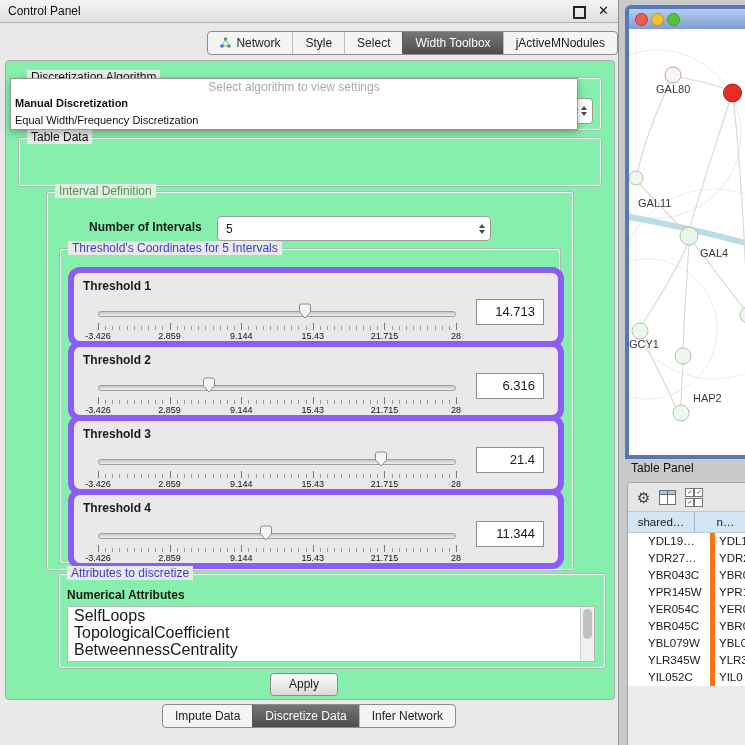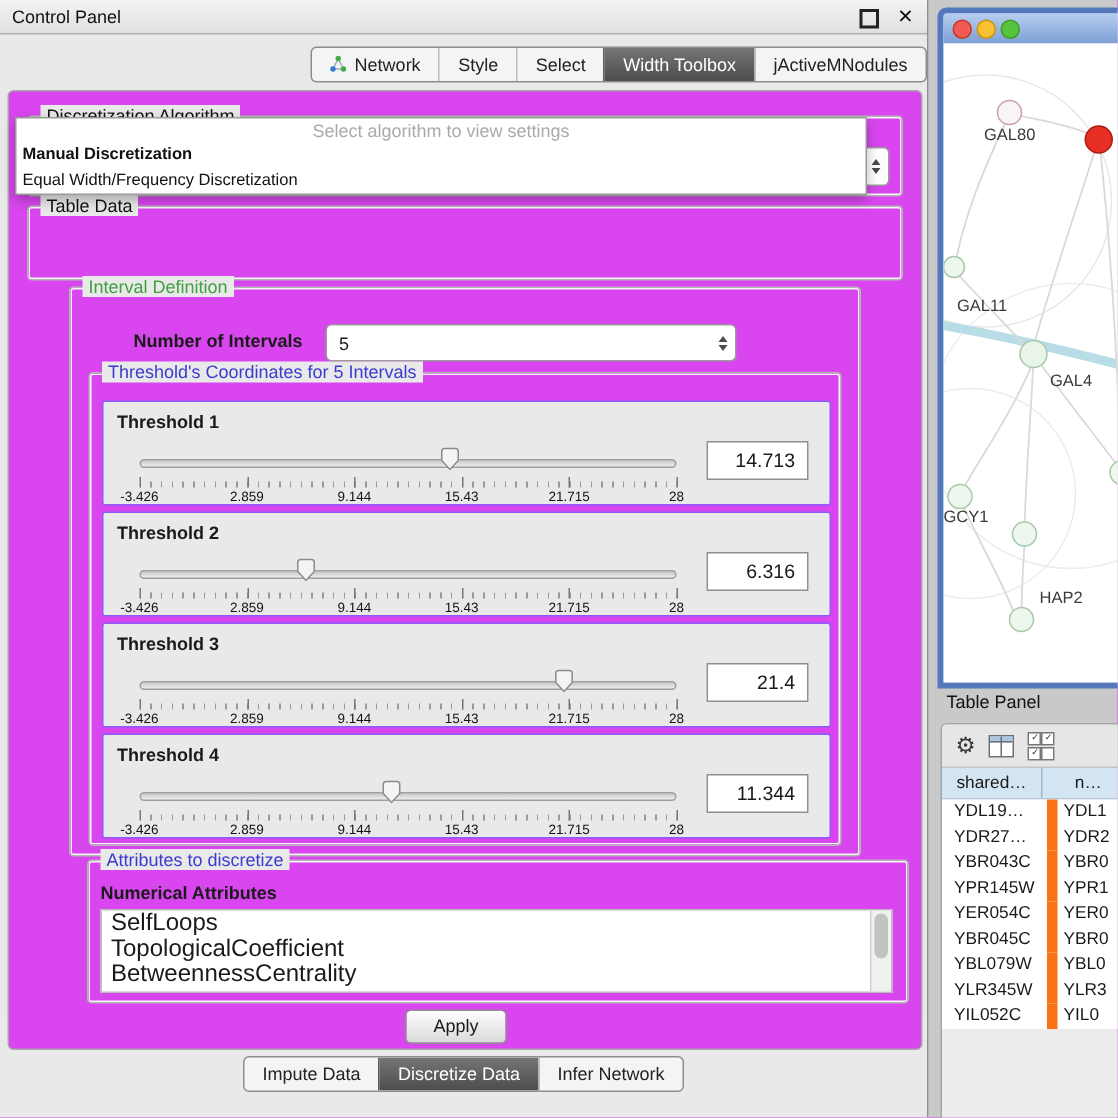--- a/index.html
+++ b/index.html
@@ -11,38 +11,38 @@
   .cp-titlebar{position:absolute;left:0;top:0;right:0;height:22px;background:linear-gradient(#f3f3f3,#e0e0e0);border-bottom:1px solid #b2b2b2}
   .cp-title{position:absolute;left:8px;top:4px;font-size:12px;color:#111}
   .float-btn{position:absolute;right:32px;top:6px;width:9px;height:9px;border:2px solid #222;background:transparent}
   .close-btn{position:absolute;right:9px;top:3px;font-size:13px;font-weight:bold;color:#111;cursor:default}
   .cp-tabs{position:absolute;left:0;top:31px;width:618px;display:flex;justify-content:flex-end}
   .seg-group{display:flex;border:1px solid #8d8d8d;border-radius:4px;overflow:hidden;background:#f4f4f4;height:22px}
   .seg{display:flex;align-items:center;gap:5px;padding:0 12px;font-size:12px;color:#222;border-left:1px solid #bdbdbd;white-space:nowrap}
   .seg:first-child{border-left:none}
   .seg.dark{background:linear-gradient(#757575,#4d4d4d);color:#fff;border-left-color:#5a5a5a}
   
-  .cp-content{position:absolute;left:5px;top:60px;width:608px;height:638px;background:#d946ef;border:1px solid #a8a8a8;border-radius:4px}
+  .cp-content{position:absolute;left:5px;top:60px;width:608px;height:638px;background:#86efac;border:1px solid #a8a8a8;border-radius:4px}
   .group{position:absolute;border:1px solid #b5b5b5;border-radius:3px;box-shadow:inset 0 0 0 1px #f6f6f6}
   .gtitle{position:absolute;top:-8px;left:8px;background:#e9e9e9;padding:0 4px;font-size:12px;color:#111;white-space:nowrap}
   .gtitle.green{color:#3fa13f}
   .gtitle.blue{color:#3b3bd1}
   .combo{position:absolute;background:#fff;border:1px solid #9b9b9b;border-radius:4px}
   .combo .cval{position:absolute;left:8px;right:20px;top:0;bottom:0;display:flex;align-items:center;white-space:nowrap;overflow:hidden;font-size:12px}
   .spin{position:absolute;right:5px;top:50%;transform:translateY(-50%);display:flex;flex-direction:column;gap:2px;align-items:center}
   .spin b{display:block;width:0;height:0;border-left:3.5px solid transparent;border-right:3.5px solid transparent}
   .spin .u{border-bottom:4px solid #4a4a4a}
   .spin .d{border-top:4px solid #4a4a4a}
   
   .popup{position:absolute;left:10px;top:78px;width:566px;background:#fff;border:1px solid #9a9a9a;box-shadow:0 3px 8px rgba(0,0,0,.28);z-index:40}
   .popup .ph{height:16px;line-height:16px;text-align:center;color:#aaa;font-size:12px}
   .popup .opt{height:17px;line-height:17px;padding-left:4px;font-size:11px;color:#111}
   .popup .opt.bold{font-weight:bold}
   
-  .thr-panel{position:absolute;left:8px;width:484px;height:68px;border:1px solid #8b5cf6;border-radius:2px;background:#e9e9e9}
+  .thr-panel{position:absolute;left:8px;width:484px;height:68px;border:6px solid #8b5cf6;border-radius:12px;background:#e9e9e9}
   .thr-label{position:absolute;left:9px;top:6px;font-weight:bold;font-size:12px}
   .sl-zone{position:absolute;left:24px;top:30px;width:358px;height:38px}
   .sl-track{position:absolute;left:0;right:0;top:8px;height:4px;background:linear-gradient(#c6c6c6,#efefef);border:1px solid #9e9e9e;border-radius:3px}
   .sl-thumb{position:absolute;top:0;width:15px;height:17px;transform:translateX(-50%)}
   .sl-ticks{position:absolute;left:0;width:100%;top:20px;height:7px;
             background:repeating-linear-gradient(to right,#9a9a9a 0 1px,transparent 1px 7.16px) 0 100%/100% 4px no-repeat}
   .sl-ticks i{position:absolute;bottom:0;width:1px;height:7px;background:#777}
   .sl-scale{position:absolute;left:0;width:100%;top:28px;height:10px}
   .sl-scale span{position:absolute;transform:translateX(-50%);font-size:9px;color:#111;white-space:nowrap}
   .thr-value{position:absolute;right:14px;top:26px;width:58px;height:24px;background:#fff;border:1px solid #8f8f8f;
@@ -74,21 +74,21 @@
   .cols-icon em{position:absolute;left:7px;top:0;bottom:0;width:1px;background:#6f6f6f}
   .checks{display:grid;grid-template-columns:8px 8px;gap:1px}
   .c{width:7px;height:7px;border:1px solid #777;background:#fff;text-align:center}
   .c.on::before{content:"✓";color:#222;font-size:6px;line-height:7px;display:block}
   .tw-header{display:flex;height:20px;border-bottom:1px solid #b7c7d8;background:#d3e4f3;font-size:11.5px}
   .tw-header .hc{display:flex;align-items:center;justify-content:center;overflow:hidden;white-space:nowrap}
   .tw-header .hc1{width:66px;border-right:1px solid #9db8d2}
   .tw-header .hc2{flex:1}
   .tw-body{background:#fff}
   .trow{display:flex;height:17px;line-height:17px;font-size:11.5px;white-space:nowrap}
-  .trow .tc1{width:62px;padding-left:8px;border-right:7px solid #f97316;overflow:hidden}
+  .trow .tc1{width:62px;padding-left:20px;border-right:5px solid #f97316;overflow:hidden}
   .trow .tc2{flex:1;padding-left:4px;overflow:hidden}
 </style>
 </head>
 <body>
 
 <div class="cp">
 
   <div class="cp-titlebar">
     <span class="cp-title">Control Panel</span>
     <span class="float-btn"></span>

